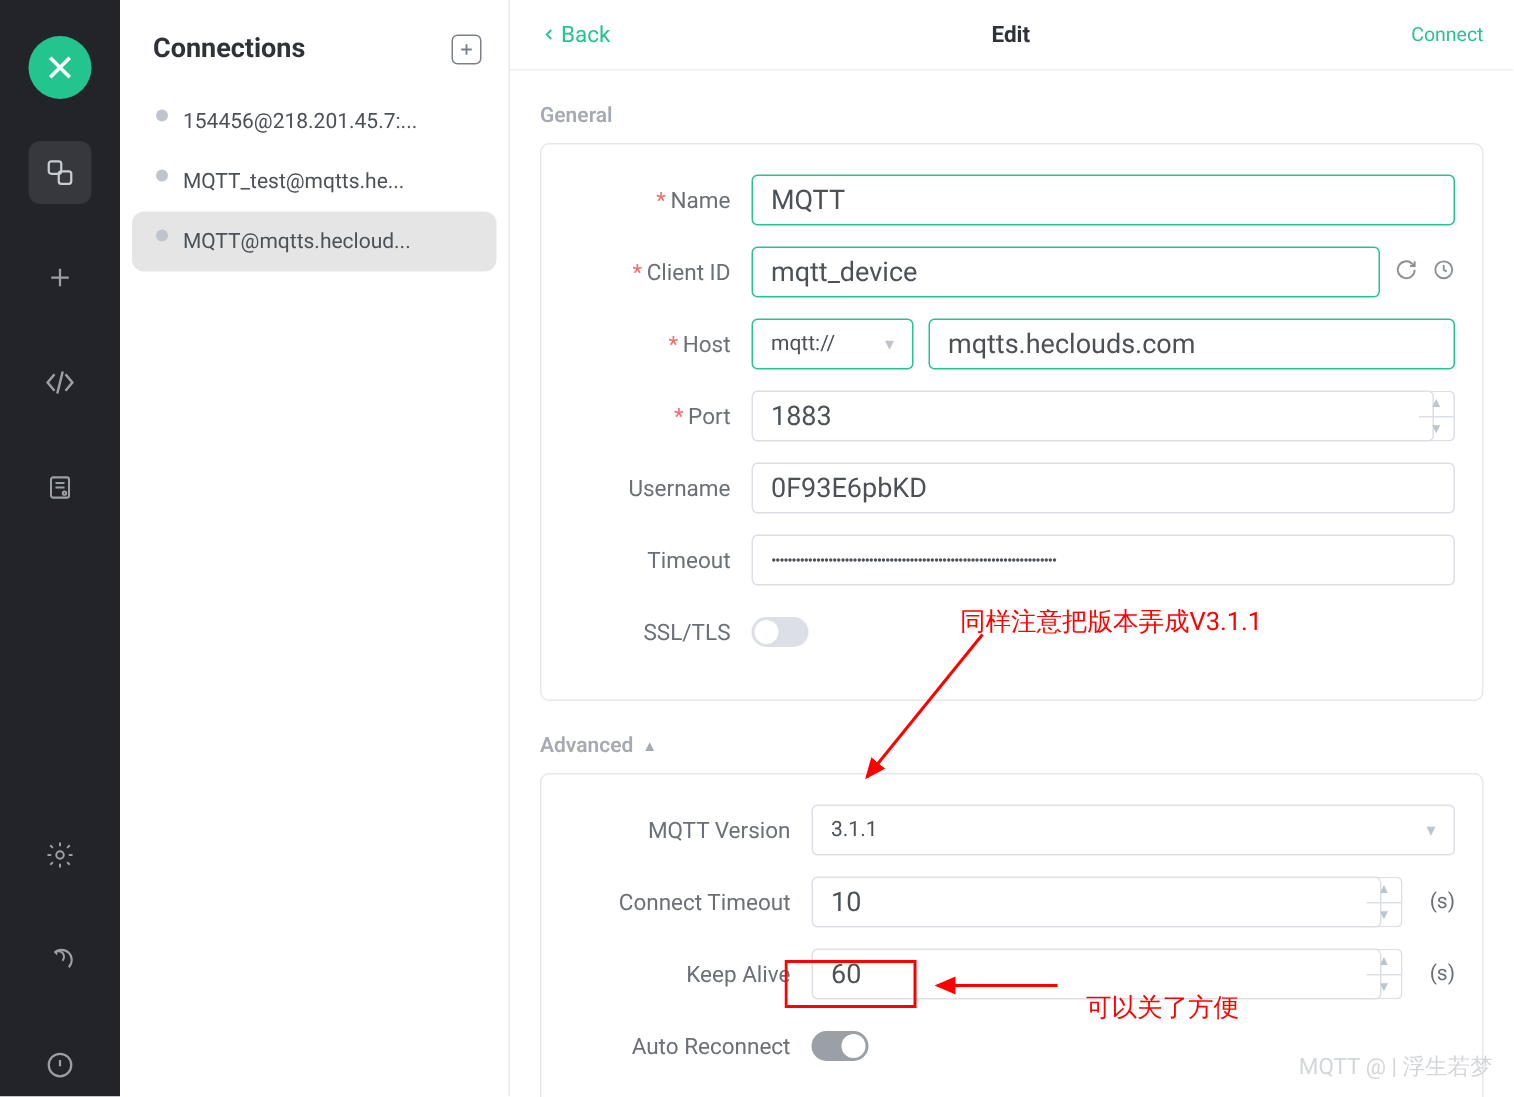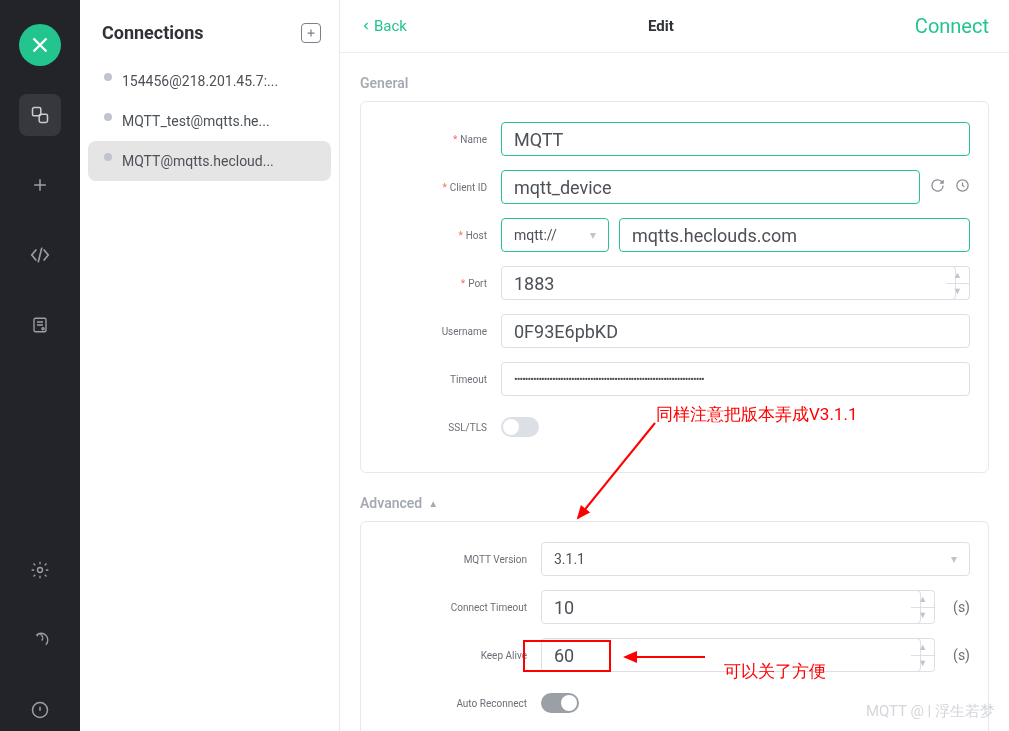--- a/index.html
+++ b/index.html
@@ -16,27 +16,27 @@
 .sidebar-header .add { width: 20px; height: 20px; border: 1.5px solid #7b8088; border-radius: 4px; display: flex; align-items: center; justify-content: center; color: #7b8088; cursor: pointer; font-size: 14px; line-height: 1; }
 .conn-list { padding: 4px 8px; }
 .conn-item { display: flex; align-items: flex-start; gap: 10px; padding: 12px 10px 12px 16px; border-radius: 8px; cursor: pointer; color: #4c5158; font-size: 14px; }
 .conn-item.selected { background: #e5e5e5; }
 .conn-item .dot { width: 8px; height: 8px; border-radius: 50%; background: #c0c4cc; flex-shrink: 0; }
 .conn-item span { white-space: nowrap; overflow: hidden; text-overflow: ellipsis; }
 .main { flex: 1; display: flex; flex-direction: column; background: #fff; position: relative; }
 .topbar { display: flex; align-items: center; justify-content: space-between; padding: 14px 20px; border-bottom: 1px solid #eceef1; }
 .topbar .back { color: #23c48e; font-size: 15px; cursor: pointer; display: flex; align-items: center; gap: 2px; }
 .topbar .title { font-size: 15px; font-weight: 700; color: #2f3338; }
-.topbar .connect { color: #23c48e; font-size: 20px; cursor: pointer; }
+.topbar .connect { color: #23c48e; font-size: 13px; cursor: pointer; }
 .content { flex: 1; overflow-y: auto; padding: 18px 20px 10px 20px; background: #fff; }
 .section-title { font-size: 14px; font-weight: 600; color: #a6abb3; margin-bottom: 10px; margin-top: 4px; display: flex; align-items: center; gap: 6px; }
 .section-title .caret { font-size: 10px; color: #a6abb3; }
 .card { border: 1px solid #e6e8ec; border-radius: 6px; padding: 20px 18px 14px 18px; margin-bottom: 22px; }
 .row { display: flex; align-items: center; margin-bottom: 14px; min-height: 34px; }
-.label { width: 108px; text-align: right; color: #6b6f76; font-size: 10px; margin-right: 14px; }
+.label { width: 108px; text-align: right; color: #6b6f76; font-size: 15px; margin-right: 14px; }
 .label .req { color: #f56c6c; margin-right: 3px; }
 .field { flex: 1; display: flex; align-items: center; gap: 10px; }
 .input { flex: 1; height: 34px; border: 1px solid #dcdfe6; border-radius: 4px; padding: 0 12px; font-size: 18px; color: #4c5158; }
 .input.accent { border-color: #23c48e; }
 .select { flex: 1; height: 34px; border: 1px solid #dcdfe6; border-radius: 4px; padding: 0 12px; font-size: 14px; color: #4c5158; display: flex; align-items: center; justify-content: space-between; cursor: pointer; }
 .select.accent { border-color: #23c48e; }
 .select .chev { color: #c0c4cc; font-size: 12px; }
 .spinner { width: 24px; display: flex; flex-direction: column; border: 1px solid #dcdfe6; border-left: none; border-radius: 0 4px 4px 0; height: 34px; margin-left: -10px; }
 .spinner div { flex: 1; display: flex; align-items: center; justify-content: center; color: #c0c4cc; font-size: 9px; cursor: pointer; }
 .spinner div:first-child { border-bottom: 1px solid #dcdfe6; }
@@ -252,21 +252,21 @@
             <div class="toggle gray-on"></div>
           </div>
       </div>
       <div class="row">
         
         
       </div>
     </div>
   </div>
 
-  <div class="annot" style="left:316px;top:403px">同样注意把版本弄成V3.1.1</div>
+  <div class="annot" style="left:300px;top:403px">同样注意把版本弄成V3.1.1</div>
   <svg class="arrow" style="left:230px;top:418px" width="90" height="110">
     <defs>
         <marker id="ah1" markerWidth="8" markerHeight="8" refX="6" refY="3" orient="auto">
           <path d="M0,0 L7,3 L0,6 Z" fill="#ff0000"></path>
         </marker>
       </defs>
     <line x1="85" y1="5" x2="8" y2="100" stroke="#ff0000" stroke-width="2" marker-end="url(#ah1)"></line>
   </svg>
 
   <div class="red-box" style="left:183px;top:640px;width:88px;height:32px"></div>

